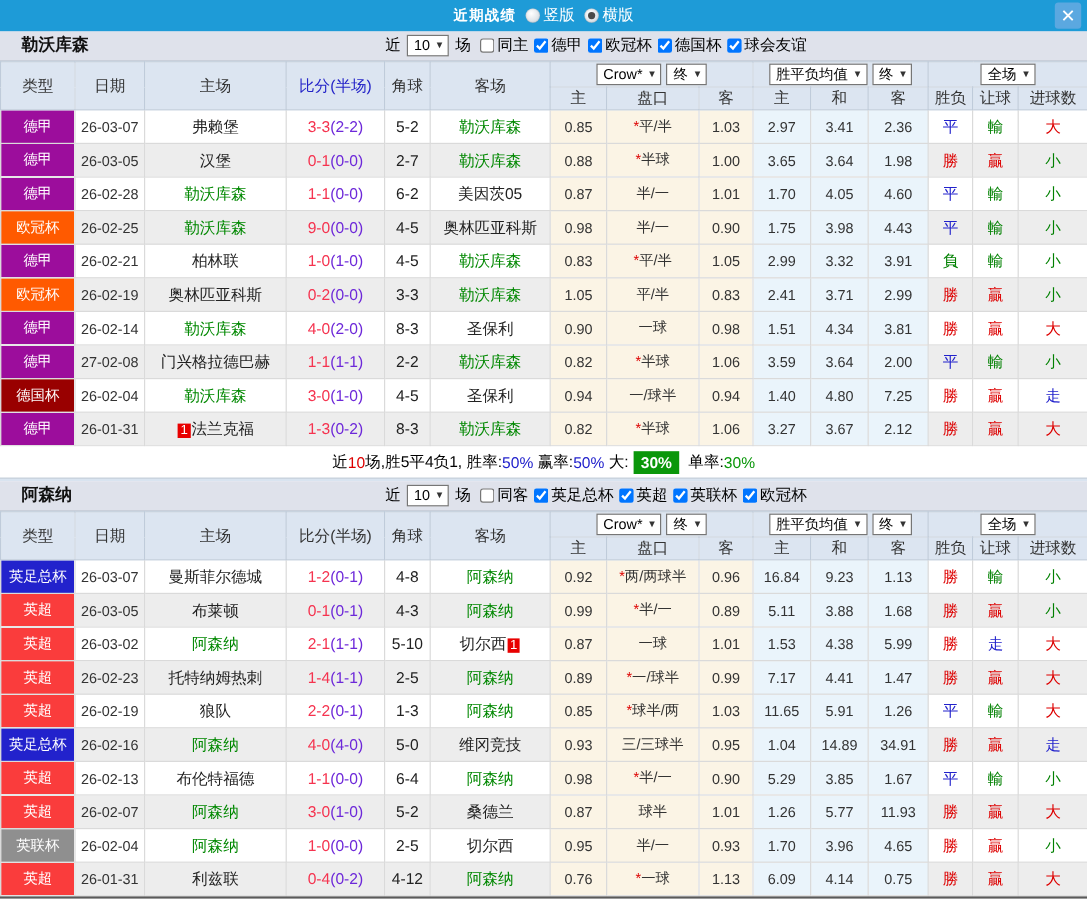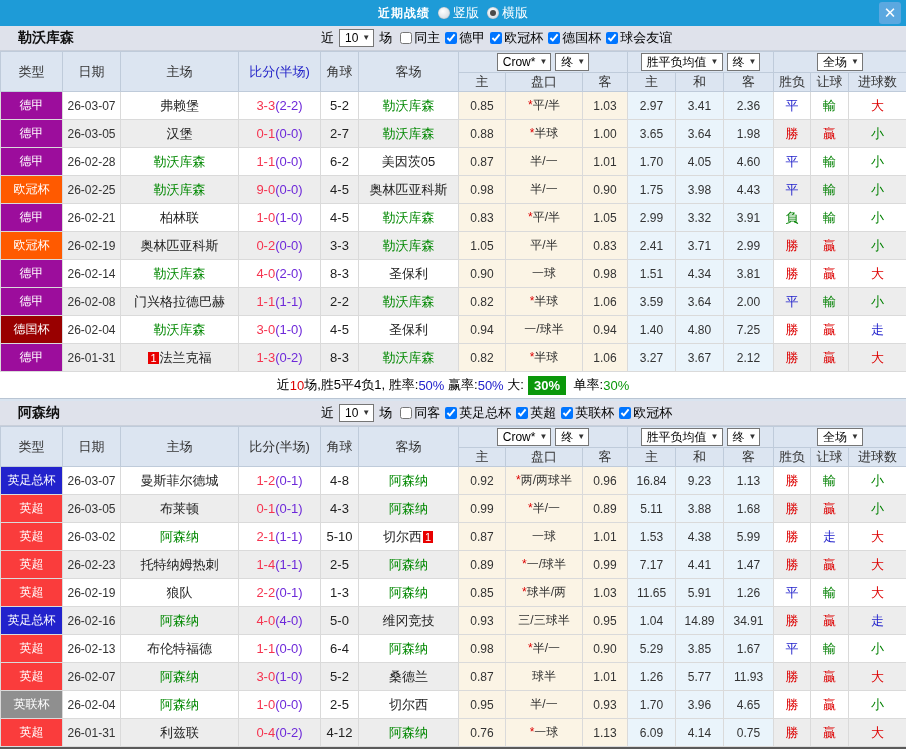--- a/index.html
+++ b/index.html
@@ -283,21 +283,21 @@
           <td class="c-odd">0.98</td>
           <td class="c-avg">1.51</td>
           <td class="c-avg">4.34</td>
           <td class="c-avg">3.81</td>
           <td class="c-res" style="color:#DD0000">勝</td>
           <td class="c-res" style="color:#DD0000">贏</td>
           <td class="c-res" style="color:#DD0000">大</td>
         </tr>
         <tr>
           <td class="c-type" style="background:#9C0D9C">德甲</td>
-          <td class="c-date">26-02-08</td>
+          <td class="c-date">27-02-08</td>
           <td class="c-team"><span class="">门兴格拉德巴赫</span></td>
           <td class="c-score"><span class="s-main">1-1</span><span class="s-half">(1-1)</span></td>
           <td class="c-corner">2-2</td>
           <td class="c-team"><span class="focus">勒沃库森</span></td>
           <td class="c-odd">0.82</td>
           <td class="c-odd"><span class="star">*</span>半球</td>
           <td class="c-odd">1.06</td>
           <td class="c-avg">3.59</td>
           <td class="c-avg">3.64</td>
           <td class="c-avg">2.00</td>

